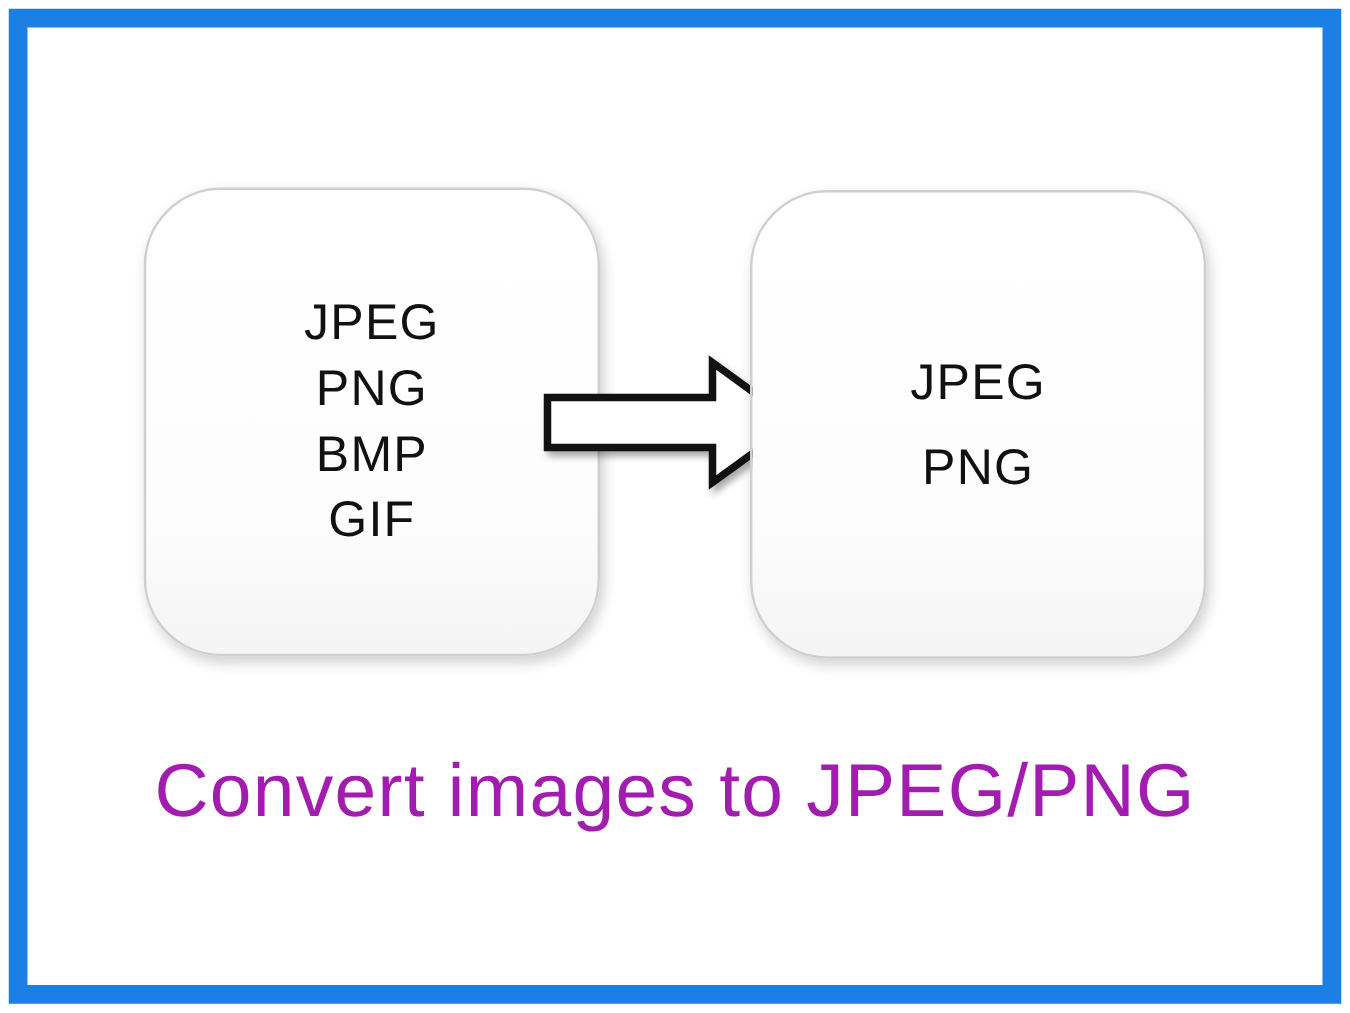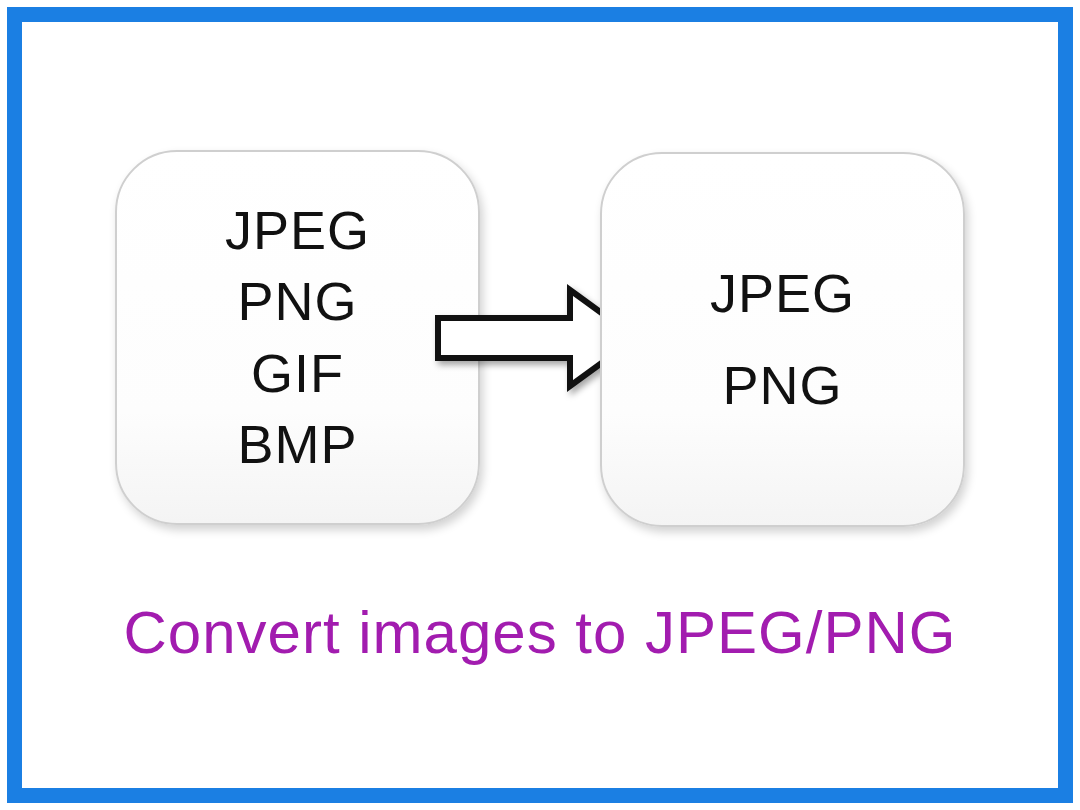--- a/index.html
+++ b/index.html
@@ -41,21 +41,21 @@
   }
   .source-box {
     left: 115px;
     top: 150px;
   }
   .target-box {
     left: 600px;
     top: 152px;
   }
   .format-label {
-    font-size: 54px;
+    font-size: 40px;
     line-height: 1.32;
     color: #111111;
     letter-spacing: 1px;
   }
   .target-box .format-label {
     line-height: 1.7;
   }
   .arrow-wrap {
     position: absolute;
     left: 432px;
@@ -82,22 +82,22 @@
 </head>
 <body>
 
 <div class="canvas">
 
   <div class="frame"></div>
 
   <div class="format-box source-box">
     <div class="format-label">JPEG</div>
     <div class="format-label">PNG</div>
+    <div class="format-label">BMP</div>
     <div class="format-label">GIF</div>
-    <div class="format-label">BMP</div>
   </div>
 
   <div class="arrow-wrap">
     <svg viewBox="0 0 212 128" xmlns="http://www.w3.org/2000/svg" aria-hidden="true">
       <polygon points="6,42 138,42 138,14 204,62 138,110 138,82 6,82" fill="#ffffff" stroke="#111111" stroke-width="6" stroke-linejoin="miter"></polygon>
     </svg>
   </div>
 
   <div class="format-box target-box">
     <div class="format-label">JPEG</div>

